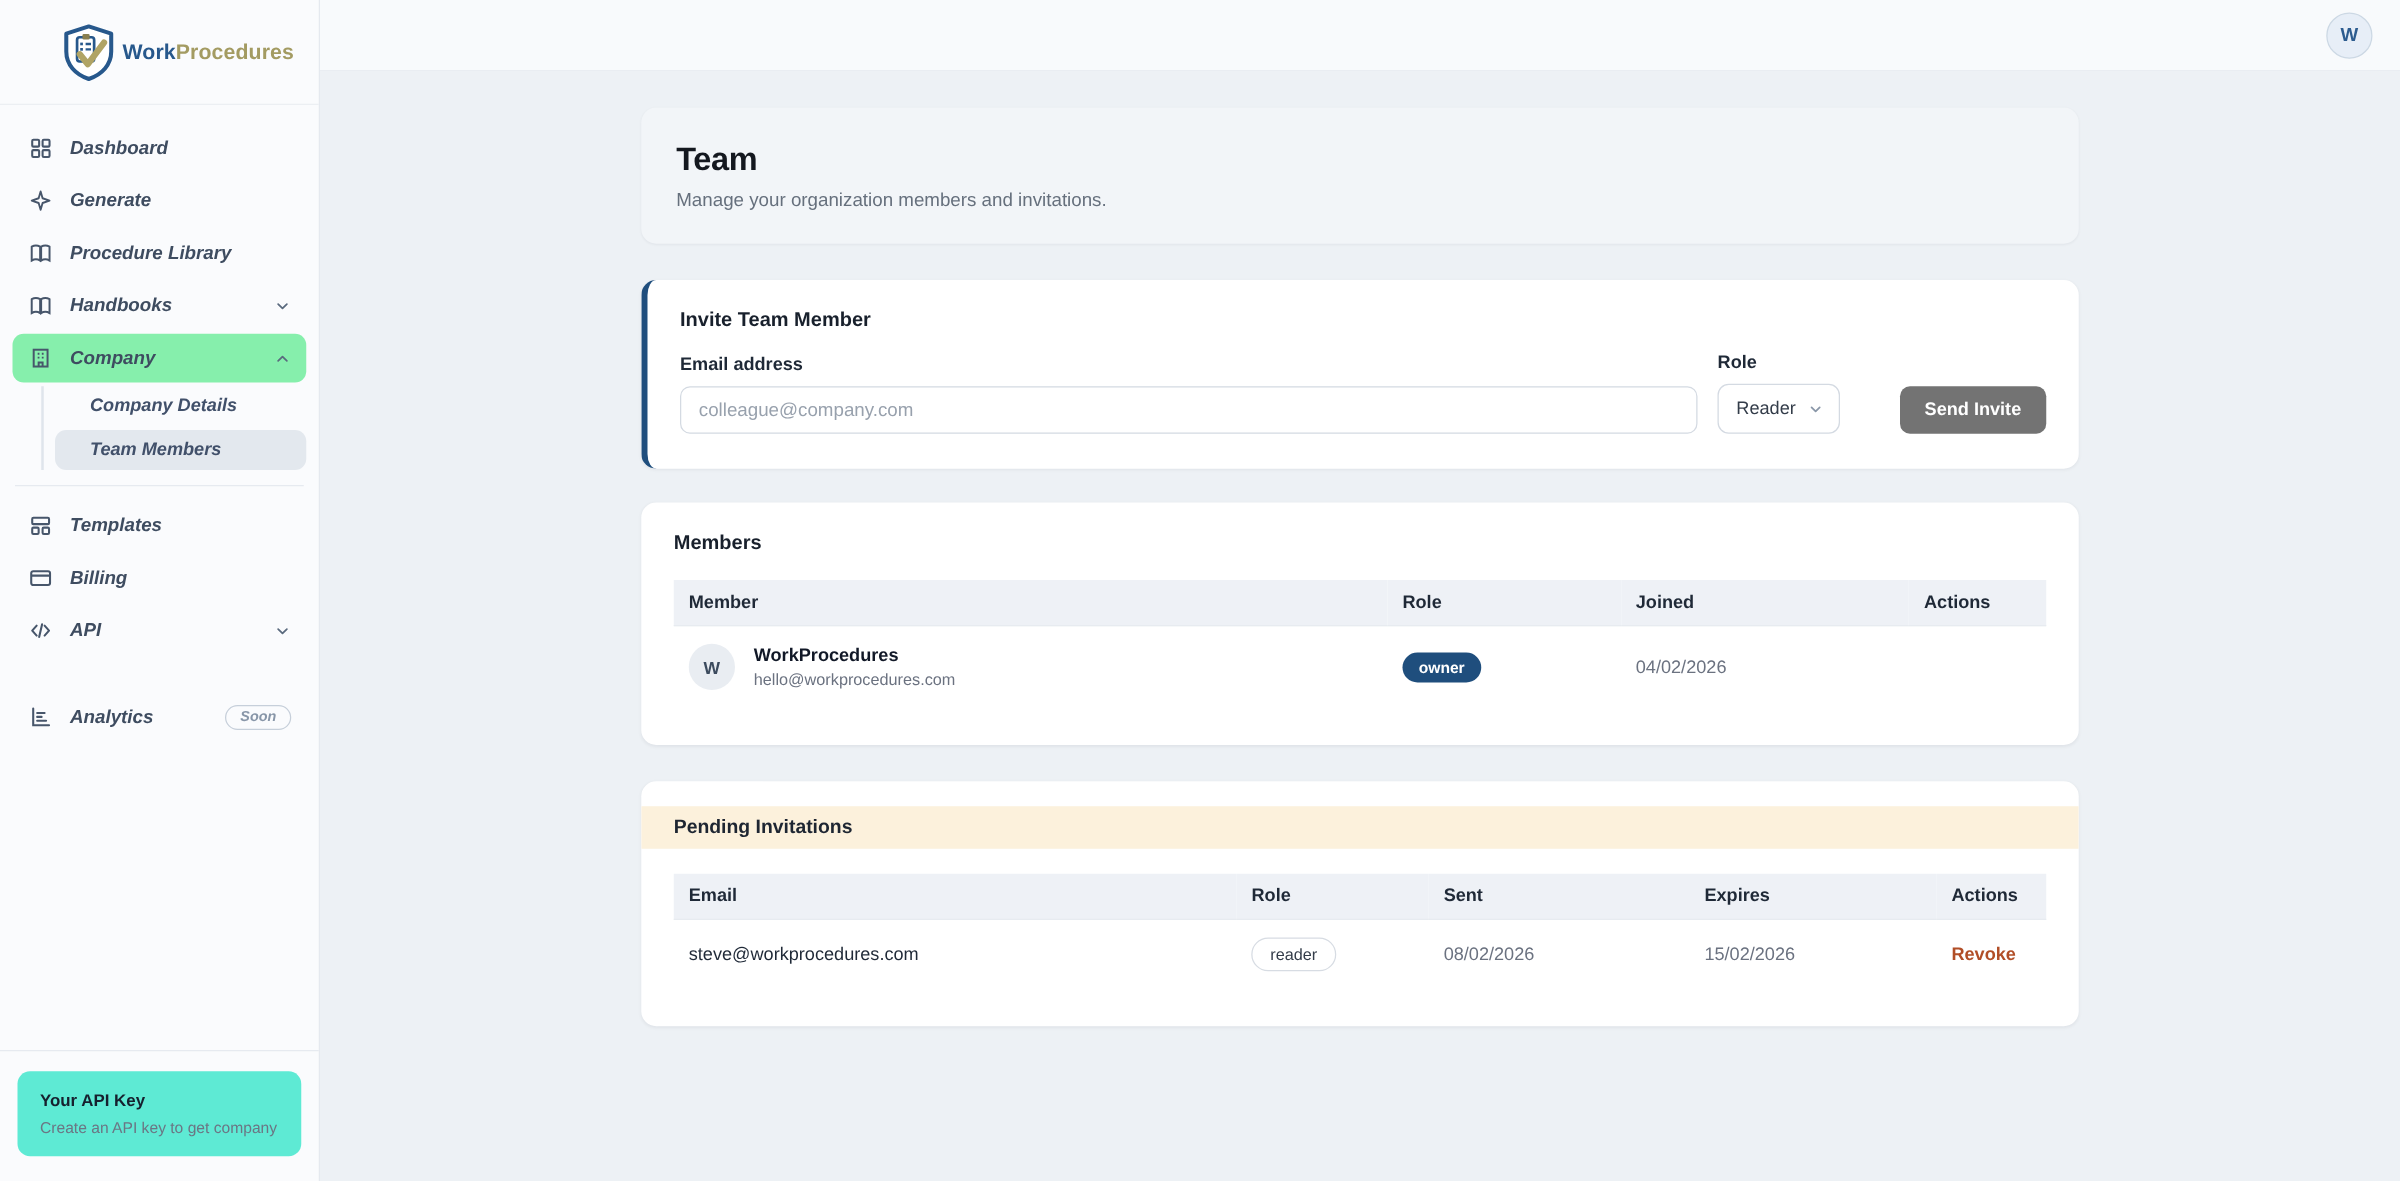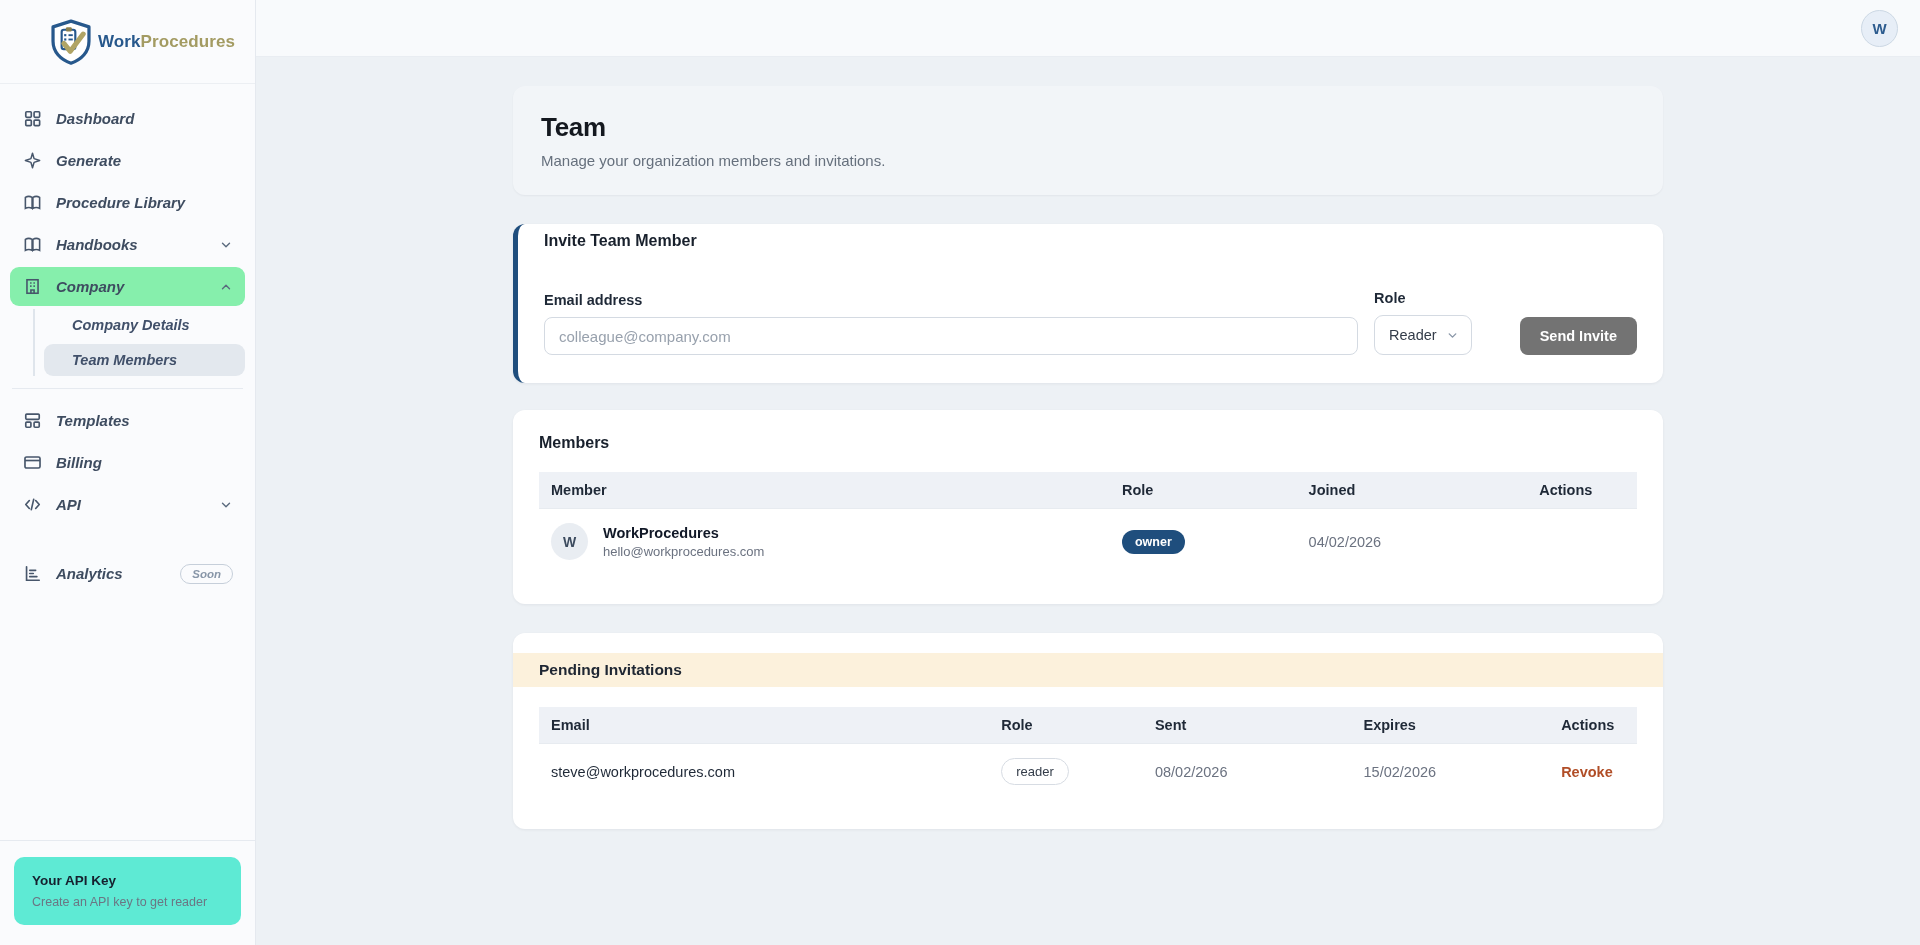--- a/index.html
+++ b/index.html
@@ -64,23 +64,23 @@
   .header-card {
     background:#f2f5f8; border-radius:12px; padding:26px 28px;
     box-shadow:0 1px 2px rgba(16,24,40,.05);
   }
   .page-title { font-size:26px; font-weight:bold; color:#14181f; letter-spacing:-.3px; }
   .page-sub { font-size:15px; color:#66707d; margin-top:9px; }
 
   .card {
     background:#fff; border-radius:12px; box-shadow:0 1px 3px rgba(16,24,40,.06);
   }
-  .invite-card { margin-top:29px; border-left:5px solid #1f4e7d; padding:8px 26px 28px; }
+  .invite-card { margin-top:29px; border-left:5px solid #1f4e7d; padding:24px 26px 28px; }
   .card-title { font-size:16px; font-weight:bold; color:#18202c; }
-  .invite-form { display:flex; align-items:flex-end; margin-top:40px; }
+  .invite-form { display:flex; align-items:flex-end; margin-top:16px; }
   .field-label { display:block; font-size:14.5px; font-weight:bold; color:#1f2937; margin-bottom:9px; }
   .email-field { flex:1 1 auto; }
   .email-input {
     width:100%; height:38px; border:1px solid #d4dae2; border-radius:8px;
     padding:0 14px; font-size:15px; color:#111827; background:#fff; outline:none;
     font-family:"Liberation Sans","DejaVu Sans",sans-serif;
   }
   .email-input::placeholder { color:#98a1ad; }
   .role-field { margin-left:16px; }
   .role-select {
@@ -270,21 +270,21 @@
           </svg>
       </span>
       <span>Analytics</span>
       <span class="soon-badge">Soon</span>
     </div>
   </nav>
 
   <div class="sidebar-footer">
     <div class="apikey-card">
       <div class="t">Your API Key</div>
-      <div class="s">Create an API key to get reader</div>
+      <div class="s">Create an API key to get company</div>
     </div>
   </div>
 </aside>
 
 <div class="main">
   <header class="topbar">
     <div class="avatar">W</div>
   </header>
 
   <div class="content">

